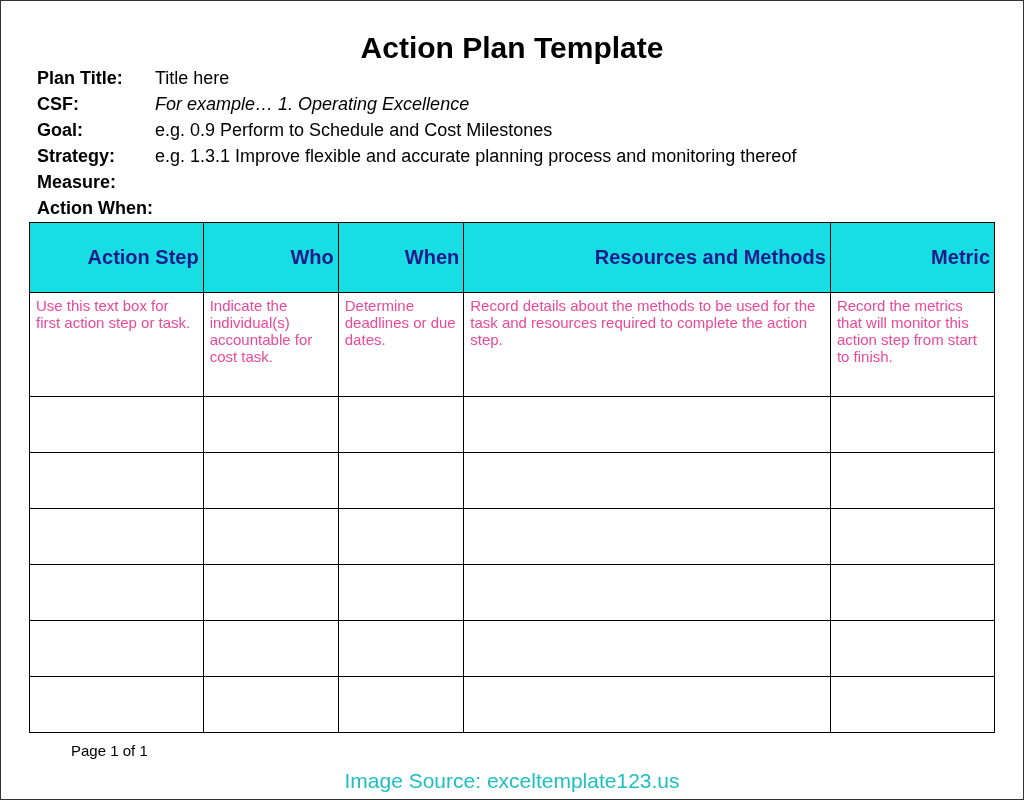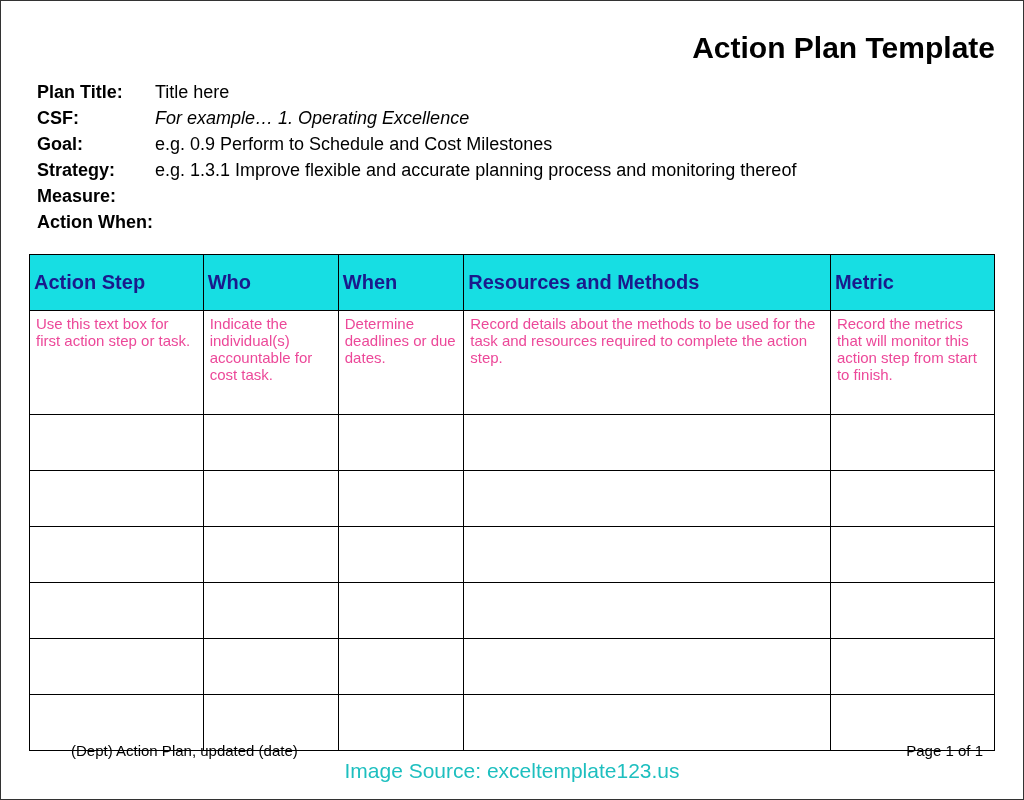--- a/index.html
+++ b/index.html
@@ -14,54 +14,53 @@
     }
     .page {
       width: 1024px;
       height: 800px;
       background: #ffffff;
       border: 1px solid #333;
       position: relative;
       padding: 30px 28px 18px 28px;
     }
     .doc-title {
-      text-align: right;
+      text-align: center;
       font-size: 30px;
       font-weight: bold;
       color: #000;
-      margin-bottom: 14px;
     }
     .meta {
       font-size: 18px;
       line-height: 1.45;
       color: #000;
-      margin-bottom: 18px;
+      margin-bottom: 0;
       margin-left: 8px;
     }
     .meta-row { display: flex; }
     .meta-label {
       font-weight: bold;
       width: 118px;
       flex-shrink: 0;
     }
     .meta-value {}
     .meta-value.italic { font-style: italic; }
     table.action {
       width: 100%;
       border-collapse: collapse;
       table-layout: fixed;
     }
     table.action th {
       background: #17dee3;
       color: #1a1a8c;
       font-weight: bold;
       font-size: 20px;
-      text-align: left;
+      text-align: right;
       border: 1px solid #000;
-      padding: 16px 4px;
+      padding: 23px 4px;
       vertical-align: middle;
     }
     table.action td {
       border: 1px solid #000;
       vertical-align: top;
       font-size: 15px;
       color: #ec4899;
       padding: 4px 6px;
     }
     .col-action { width: 18%; }
@@ -78,21 +77,21 @@
       bottom: 40px;
       left: 70px;
       right: 40px;
       display: flex;
       justify-content: space-between;
       font-size: 15px;
       color: #000;
     }
     .source {
       position: absolute;
-      bottom: 16px;
+      bottom: 6px;
       left: 0; right: 0;
       text-align: center;
       color: #1dbfbf;
       font-size: 21px;
       font-weight: 500;
     }
   </style>
 </head>
 <body>
 
@@ -189,18 +188,17 @@
           <td></td>
           <td></td>
           <td></td>
           <td></td>
           <td></td>
         </tr>
     </tbody>
   </table>
 
   <div class="footer">
-    <span>(Dept) Action Plan, updated (date)</span>
     <span>Page 1 of 1</span>
   </div>
 
   <div class="source">Image Source: exceltemplate123.us</div>
 </div>
 
 </body></html>

